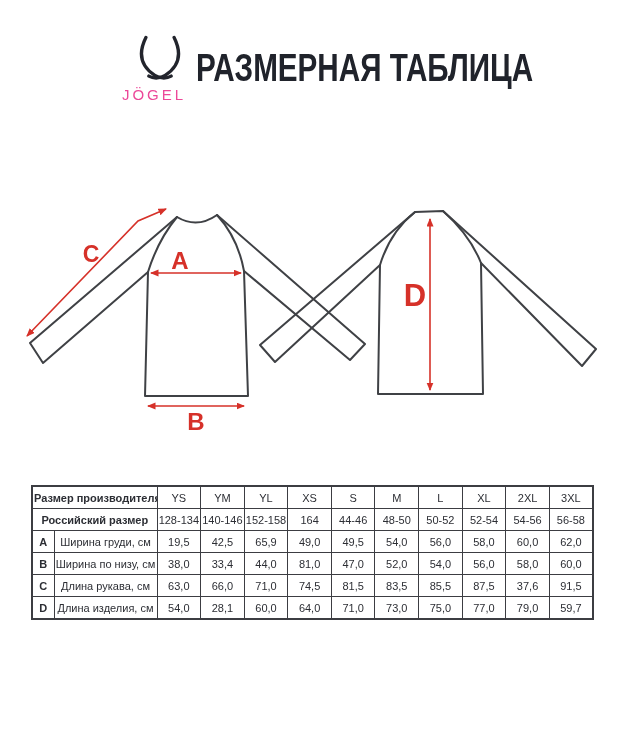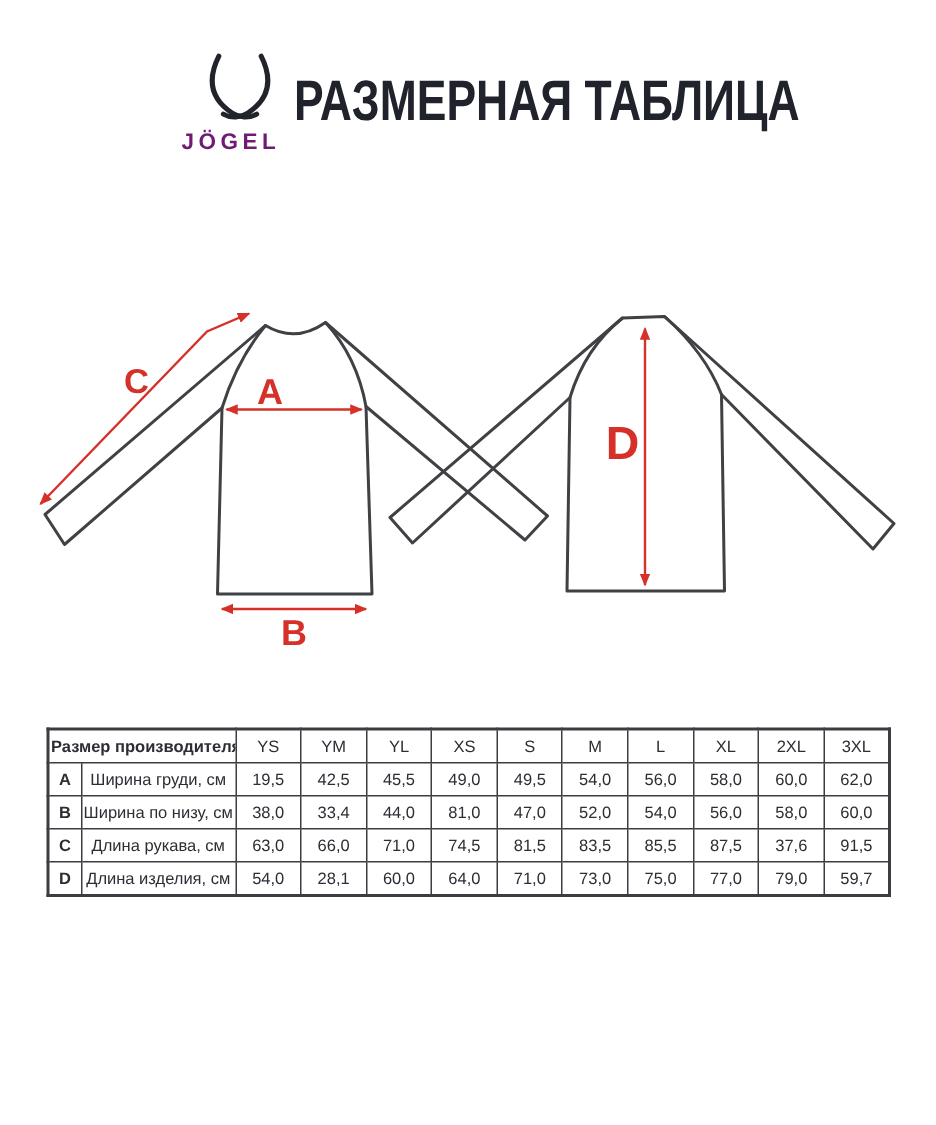--- a/index.html
+++ b/index.html
@@ -11,22 +11,22 @@
     font-family:"Liberation Sans",sans-serif;
   }
 
   
   .logo{
     position:absolute;left:116px;top:33px;width:76px;
     text-align:center;color:#22242c;
   }
   .logo-mark{display:block;margin:0 auto 1px auto;margin-left:18px;}
   .logo-word{
-    font-size:15px;font-weight:700;letter-spacing:3px;
-    color:#701a75;white-space:nowrap;
+    font-size:15px;font-weight:400;letter-spacing:3px;
+    color:#ec4899;white-space:nowrap;
   }
   .page-title{
     position:absolute;left:196px;top:47px;
     font-size:38px;font-weight:700;color:#20232b;
     transform:scaleX(0.78);transform-origin:0 0;
     white-space:nowrap;letter-spacing:0;
   }
 
   
   .diagram-svg{position:absolute;left:0;top:0;}
@@ -129,25 +129,38 @@
       <td>YL</td>
       <td>XS</td>
       <td>S</td>
       <td>M</td>
       <td>L</td>
       <td>XL</td>
       <td>2XL</td>
       <td>3XL</td>
     </tr>
     <tr>
+      <td class="hdr" colspan="2">Российский размер</td>
+      <td>128-134</td>
+      <td>140-146</td>
+      <td>152-158</td>
+      <td>164</td>
+      <td>44-46</td>
+      <td>48-50</td>
+      <td>50-52</td>
+      <td>52-54</td>
+      <td>54-56</td>
+      <td>56-58</td>
+    </tr>
+    <tr>
       <td class="letter">A</td>
       <td>Ширина груди, см</td>
       <td>19,5</td>
       <td>42,5</td>
-      <td>45,5</td>
+      <td>65,9</td>
       <td>49,0</td>
       <td>49,5</td>
       <td>54,0</td>
       <td>56,0</td>
       <td>58,0</td>
       <td>60,0</td>
       <td>62,0</td>
     </tr>
     <tr>
       <td class="letter">B</td>

